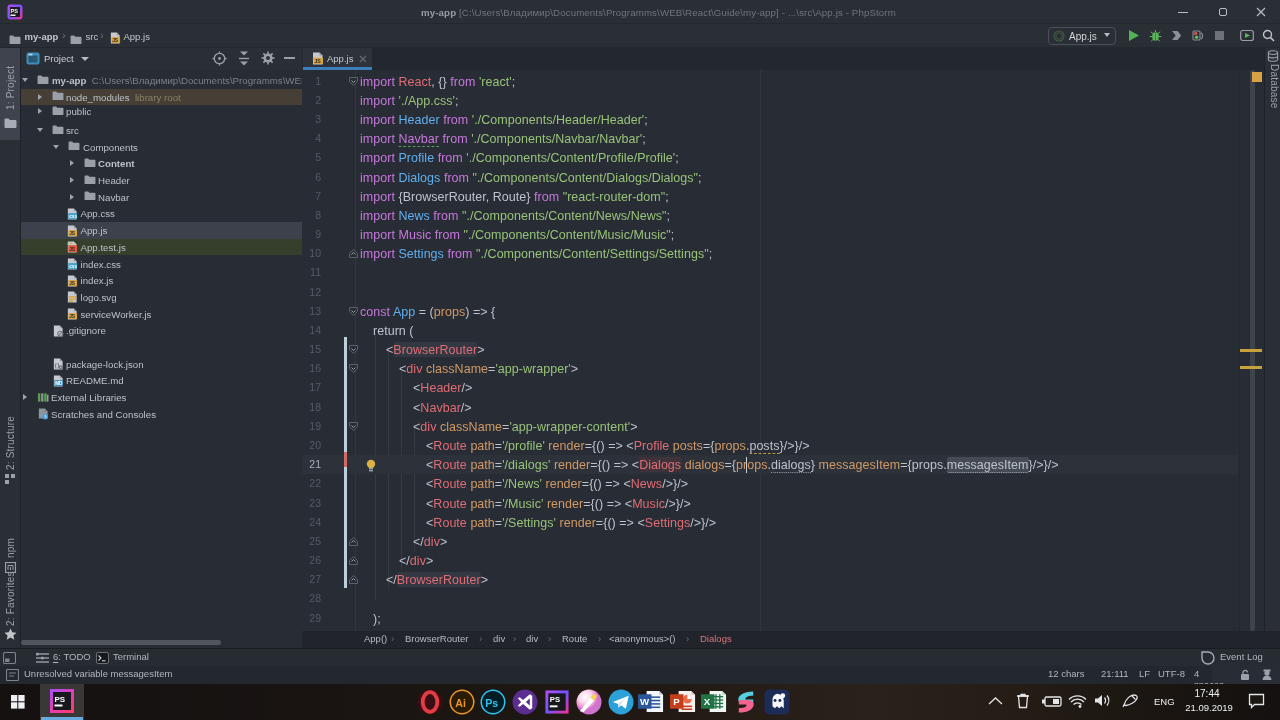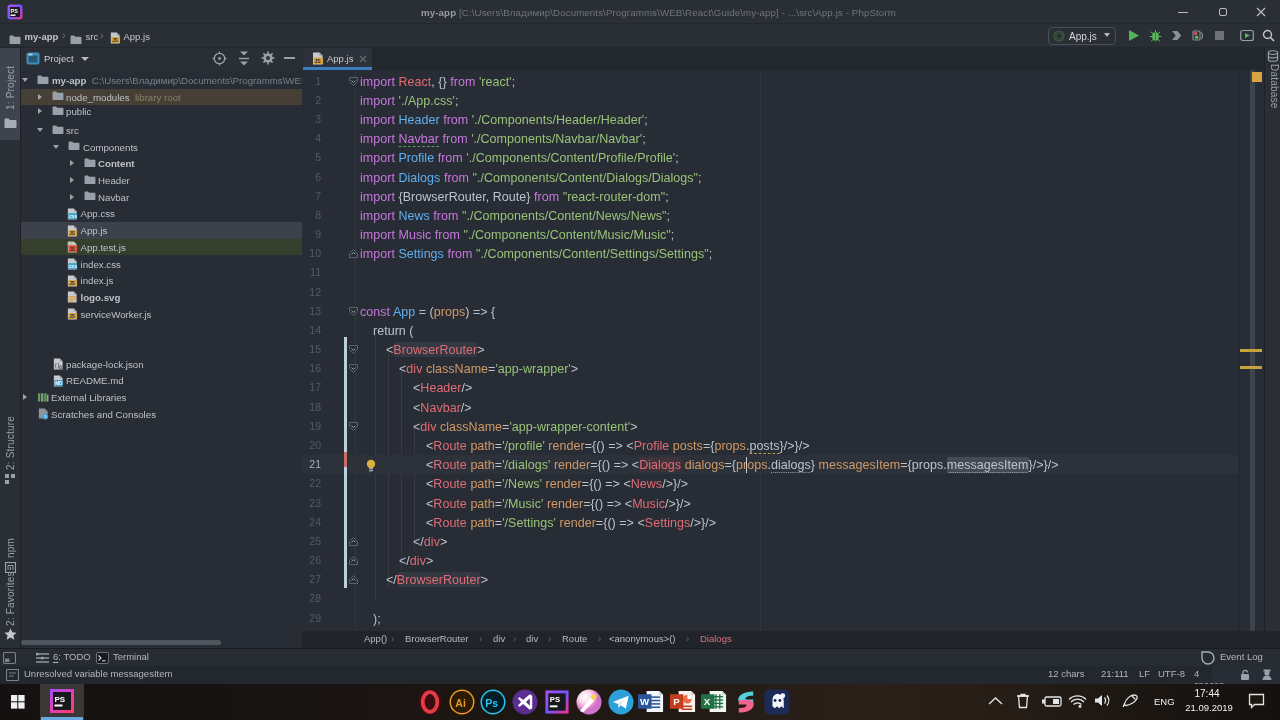--- a/index.html
+++ b/index.html
@@ -228,30 +228,39 @@
       <span class="lbl" style="left:59.5px;font-weight:normal">index.js</span>
     </div>
 <div class="trow" style="top:218.8px">
       <div style="position:absolute;left:45px;top:2.5px"><svg width="12" height="12" viewBox="0 0 13 13">
           <path d="M2 0.5 h6.5 l3 3 v9 h-9.5 Z" fill="#c6cad0"></path>
           <path d="M8.5 0.5 l3 3 h-3 Z" fill="#8f959c"></path>
           <rect x="3" y="5.5" width="8" height="1.6" fill="#d9a443"></rect>
           <rect x="3" y="8" width="8" height="1.6" fill="#d9a443"></rect>
           <rect x="3" y="10.4" width="5" height="1.6" fill="#d9a443"></rect>
         </svg></div>
-      <span class="lbl" style="left:59.5px;font-weight:bold">logo.svg</span>
+      <span class="lbl" style="left:59.5px;font-weight:normal">logo.svg</span>
     </div>
 <div class="trow" style="top:235.5px">
       <div style="position:absolute;left:45px;top:2.5px"><svg width="12" height="12" viewBox="0 0 13 13">
           <path d="M2 0.5 h6.5 l3 3 v9 h-9.5 Z" fill="#c6cad0"></path>
           <path d="M8.5 0.5 l3 3 h-3 Z" fill="#8f959c"></path>
           <rect x="2.6" y="5.5" width="9.4" height="6.5" fill="#d7a545"></rect>
           <text x="3.4" y="10.8" font-size="5.2" font-weight="bold" fill="#2b2b2b" font-family="Liberation Sans">JS</text>
         </svg></div>
       <span class="lbl" style="left:59.5px;font-weight:normal">serviceWorker.js</span>
+    </div>
+<div class="trow" style="top:252.2px">
+      <div style="position:absolute;left:31px;top:2.5px"><svg width="12" height="12" viewBox="0 0 13 13">
+          <path d="M2 0.5 h6.5 l3 3 v9 h-9.5 Z" fill="#c6cad0"></path>
+          <path d="M8.5 0.5 l3 3 h-3 Z" fill="#8f959c"></path>
+          <circle cx="9" cy="9.5" r="2.8" fill="none" stroke="#6f747c" stroke-width="1.2"></circle>
+          <line x1="7" y1="11.5" x2="11" y2="7.5" stroke="#6f747c" stroke-width="1.2"></line>
+        </svg></div>
+      <span class="lbl" style="left:45px;font-weight:normal">.gitignore</span>
     </div>
 <div class="trow" style="top:285.6px">
       <div style="position:absolute;left:31px;top:2.5px"><svg width="12" height="12" viewBox="0 0 13 13">
           <path d="M2 0.5 h6.5 l3 3 v9 h-9.5 Z" fill="#c6cad0"></path>
           <path d="M8.5 0.5 l3 3 h-3 Z" fill="#8f959c"></path>
           <g stroke="#6f747c" stroke-width="1.1" fill="none">
             <path d="M4.5 5.5 q-1.5 3 0 6"></path>
             <path d="M6.5 5.5 q1.5 3 0 6"></path>
           </g>
           <circle cx="9.5" cy="10" r="2.2" fill="#6f747c"></circle>

